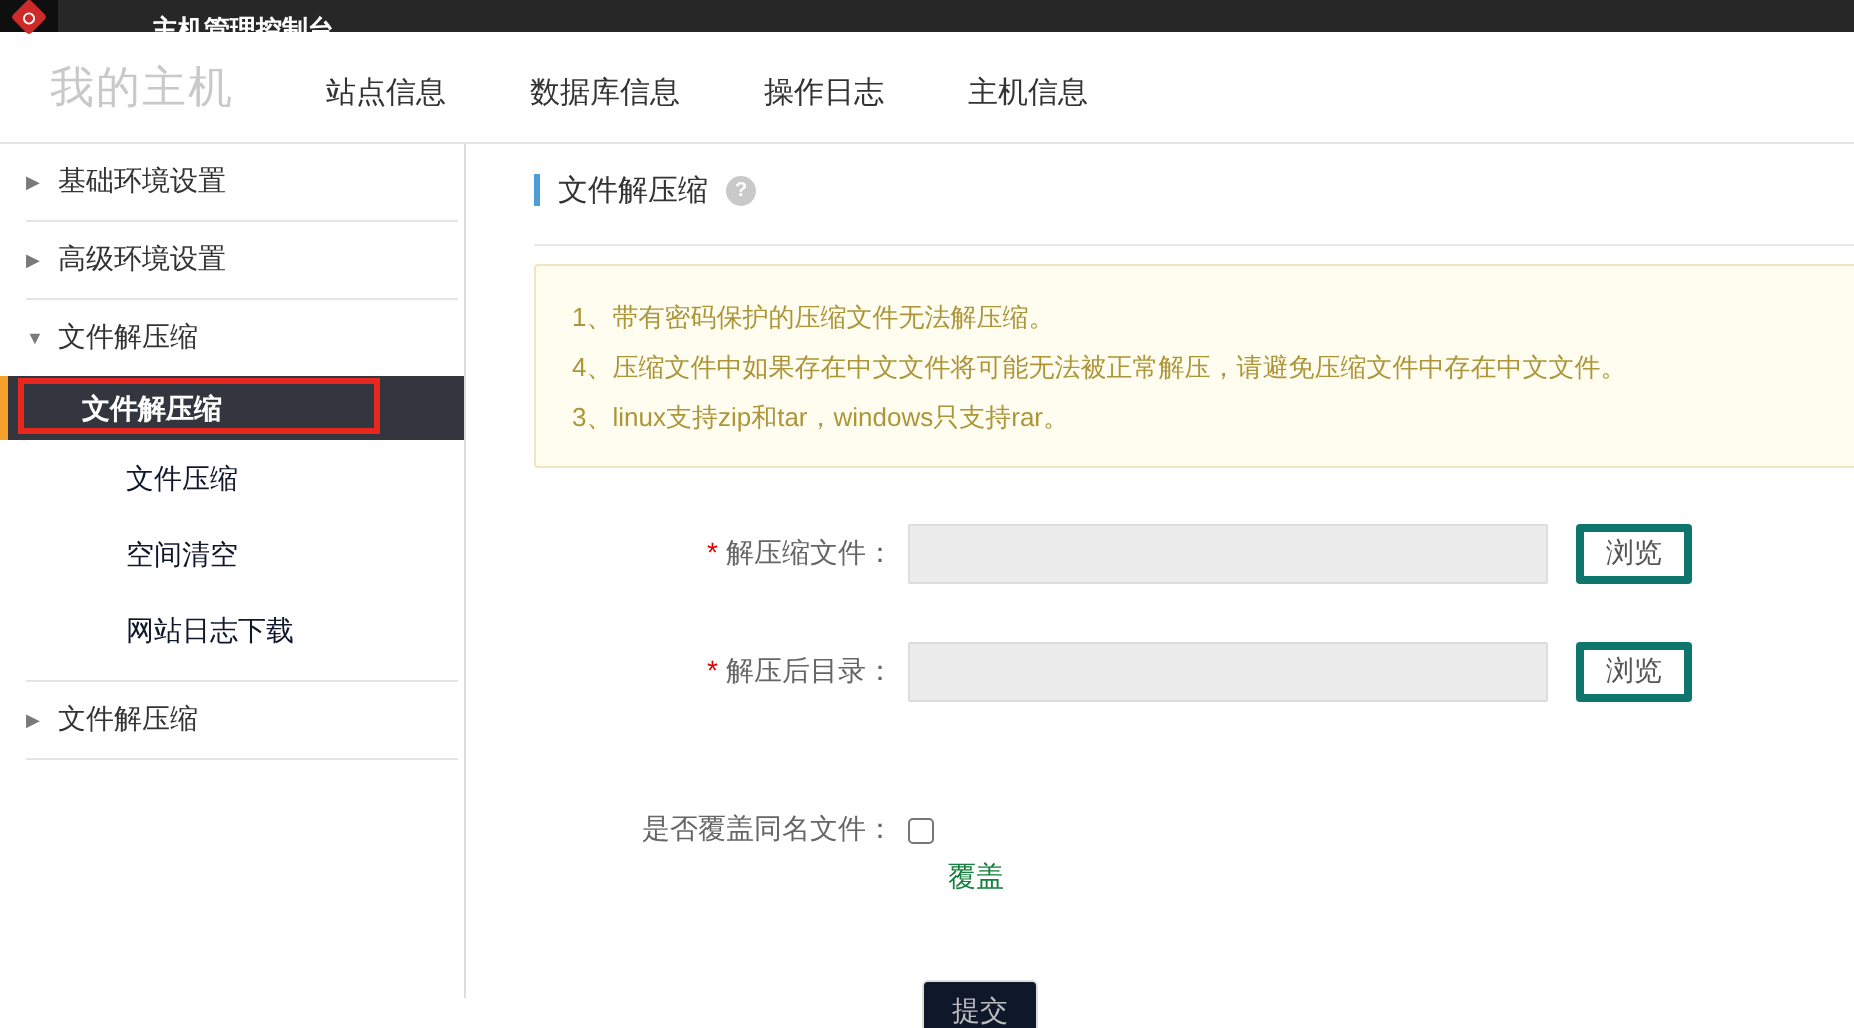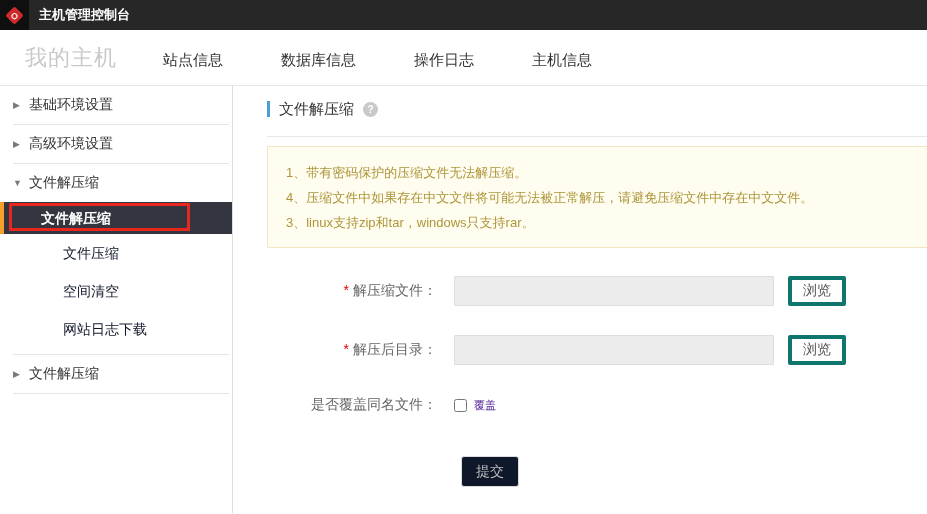--- a/index.html
+++ b/index.html
@@ -1,31 +1,31 @@
 <!DOCTYPE html>
 <html><head>
 <meta charset="utf-8">
 <style>
   * { margin: 0; padding: 0; box-sizing: border-box; }
   html, body { width: 927px; height: 514px; overflow: hidden; background: #fff;
     font-family: "Liberation Sans", "DejaVu Sans", sans-serif; }
 
   
-  .topbar { height: 30px; background: #272727; display: flex; align-items: stretch; }
+  .topbar { height: 16px; background: #272727; display: flex; align-items: stretch; gap: 37px; }
   .logo-box { width: 29px; background: #0f0f0f; display: flex; align-items: center; justify-content: center; }
   .logo-diamond { width: 13px; height: 13px; background: #cf2a2a; transform: rotate(45deg);
     display: flex; align-items: center; justify-content: center; border-radius: 2px; }
   .logo-diamond span { width: 6px; height: 6px; border: 1.5px solid #fff; border-radius: 50%; display: block; }
   .topbar-title { color: #ffffff; font-size: 13px; font-weight: bold; line-height: 30px; padding-left: 10px; }
 
   
   .navbar { height: 56px; background: #fff; border-bottom: 1px solid #e6e6e6;
     display: flex; align-items: center; }
   .nav-active { font-size: 22px; color: #c9c9c9; padding-left: 25px; letter-spacing: 1px; }
-  .nav-tabs { display: flex; gap: 58px; margin-left: 46px; padding-top: 6px; }
+  .nav-tabs { display: flex; gap: 42px; margin-left: 46px; padding-top: 6px; }
   .nav-tab { font-size: 15px; color: #333; cursor: pointer; }
 
   
   .layout { display: flex; height: 427px; }
   .sidebar { width: 233px; border-right: 1px solid #ddd; background: #fff; flex-shrink: 0; }
   .content { flex: 1; padding: 14px 0 0 34px; position: relative; }
 
   
   .side-group { border-bottom: 1px solid #e5e5e5; margin: 0 3px 0 13px; }
   .side-group.no-border { border-bottom: none; }
@@ -47,30 +47,30 @@
     margin-left: 9px; cursor: pointer; }
   .title-divider { height: 1px; background: #e8e8e8; margin-top: 18px; }
 
   .notice-box { margin-top: 9px; margin-right: -2px; background: #fffdf0;
     border: 1px solid #f1e5c2; border-right: none; border-radius: 2px 0 0 2px;
     padding: 13px 18px 12px 18px; }
   .notice-line { font-size: 13px; color: #ad9539; line-height: 25px; }
 
   .form { margin-top: 28px; }
   .form-row { display: flex; align-items: center; margin-bottom: 29px; }
-  .form-label { width: 187px; text-align: right; font-size: 14px; color: #666; padding-right: 17px; }
+  .form-label { width: 187px; text-align: right; font-size: 14px; color: #666; padding-right: 7px; }
   .req { color: #e60000; margin-right: 4px; }
   .text-input { width: 320px; height: 30px; background: #ececec; border: 1px solid #dddddd;
     border-radius: 1px; font-size: 13px; padding: 0 8px; color: #333; }
   .browse-btn { margin-left: 14px; width: 58px; height: 30px; background: #fff; border: 4px solid #0f766e;
     border-radius: 2px; font-size: 14px; color: #555; cursor: pointer;
     font-family: "Liberation Sans", "DejaVu Sans", sans-serif; }
   .checkbox-row { margin-bottom: 0; margin-top: 31px; }
   .checkbox-row input { width: 13px; height: 13px; cursor: pointer; }
-  .checkbox-text { font-size: 11px; color: #4c1d95; margin-left: 7px; }
+  .checkbox-text { font-size: 14px; color: #15803d; margin-left: 7px; margin-top: 48px; }
   .submit-row { margin-top: 42px; }
   .submit-btn { margin-left: 194px; width: 58px; height: 31px; background: #0f172a; border: 1px solid #ddd;
     border-radius: 3px; font-size: 14px; color: #bdbdbd; cursor: pointer;
     font-family: "Liberation Sans", "DejaVu Sans", sans-serif; }
 </style>
 </head>
 <body>
 
 <div class="topbar">
   <div class="logo-box">

